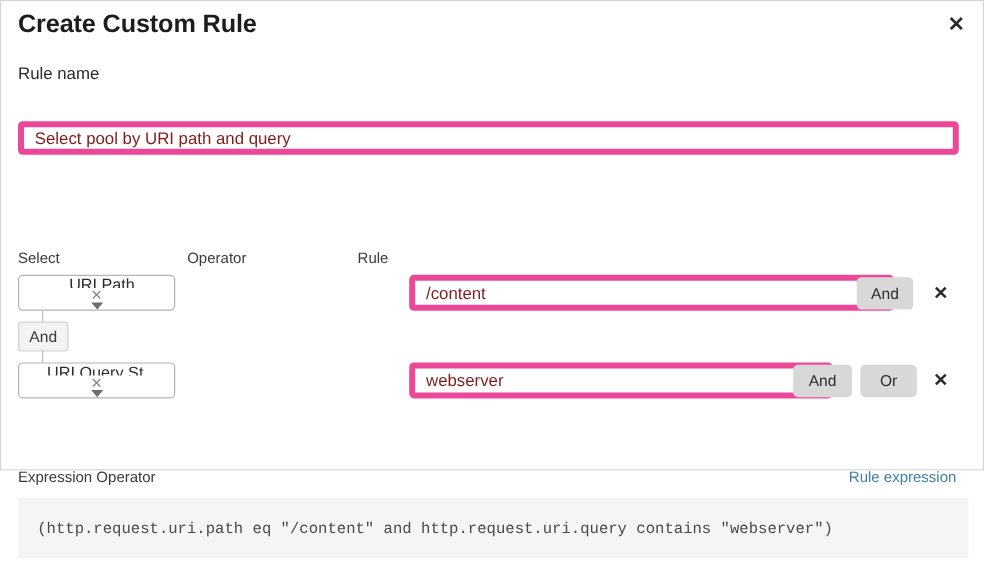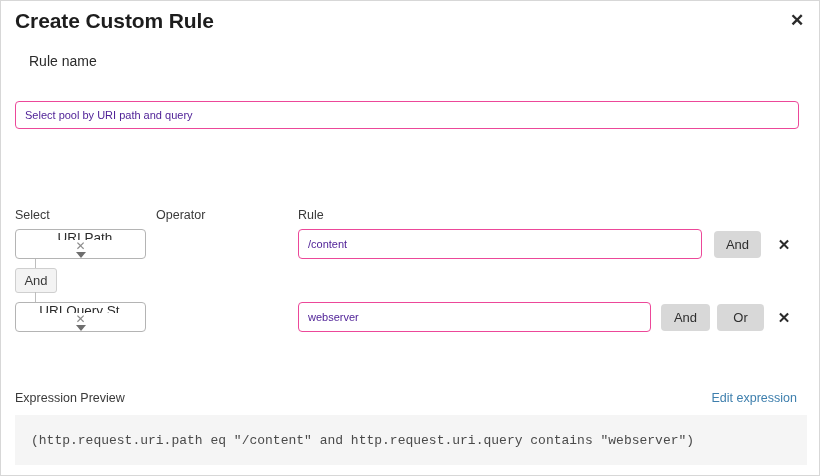--- a/index.html
+++ b/index.html
@@ -11,21 +11,21 @@
     width: 820px; height: 476px;
     font-family: "Liberation Sans", sans-serif;
     color: #1f1f1f;
     position: relative;
     overflow: hidden;
   }
 
   .modal {
     position: absolute;
     left: 0; top: 0;
-    width: 820px; height: 476px;
+    width: 820px; height: 392px;
     background: #fff;
     border: 1px solid #d7d7d7;
     padding: 0;
   }
 
   
   .modal-title {
     position: absolute;
     left: 14px; top: 8px;
     font-size: 21px;
@@ -43,39 +43,38 @@
     font-size: 17px;
     font-weight: bold;
     line-height: 1;
   }
 
   
   .label-strong {
     position: absolute;
     font-size: 14px;
     color: #2a2a2a;
-    margin-left: 14px;
   }
   .label-sub {
     position: absolute;
     font-size: 12.5px;
     color: #767676;
   }
   .rule-name-label { left: 14px; top: 52px; }
   .rule-name-help  { left: 14px; top: 74px; }
 
   .text-input {
     position: absolute;
     height: 28px;
-    border: 1px solid #ec4899;
+    border: 5px solid #ec4899;
     border-radius: 4px;
     background: #fff;
     font-family: "Liberation Sans", sans-serif;
-    font-size: 11px;
-    color: #4c1d95;
+    font-size: 14px;
+    color: #7f1d1d;
     padding: 0 9px;
     outline: none;
   }
   .rule-name-input {
     left: 14px; top: 100px;
     width: 784px;
   }
 
   
   .section-heading {
@@ -141,21 +140,21 @@
     border-right: 5px solid transparent;
     border-top: 6px solid #6e6e6e;
   }
 
   .field-select    { left: 14px;  width: 131px; }
   .operator-select { left: 155px; width: 134px; }
 
   .value-input-1 { left: 297px; top: 0; width: 404px; height: 30px; }
   .value-input-2 { left: 297px; top: 0; width: 353px; height: 30px; }
 
-  .row .text-input { position: absolute; }
+  .row .text-input { position: absolute; margin-left: 43px; }
 
   
   .pill {
     position: absolute;
     height: 27px;
     min-width: 47px;
     background: #d8d8d8;
     border: none;
     border-radius: 4px;
     font-family: "Liberation Sans", sans-serif;
@@ -292,19 +291,19 @@
     </div>
 
 
     <input class="text-input value-input-2" type="text" value="webserver" style="">
 
     <button class="pill pill-and-2">And</button>
     <button class="pill pill-or-2">Or</button>
     <div class="row-del row-del-2">✕</div>
   </div>
 
-  <div class="expr-label">Expression Preview</div>
-  <div class="expr-edit-link">Edit expression</div>
+  <div class="expr-label">Expression Operator</div>
+  <div class="expr-edit-link">Rule expression</div>
   <div class="expr-box">
     <span class="expr-text">(http.request.uri.path eq "/content" and http.request.uri.query contains "webserver")</span>
   </div>
 
 </div>
 
 </body></html>

